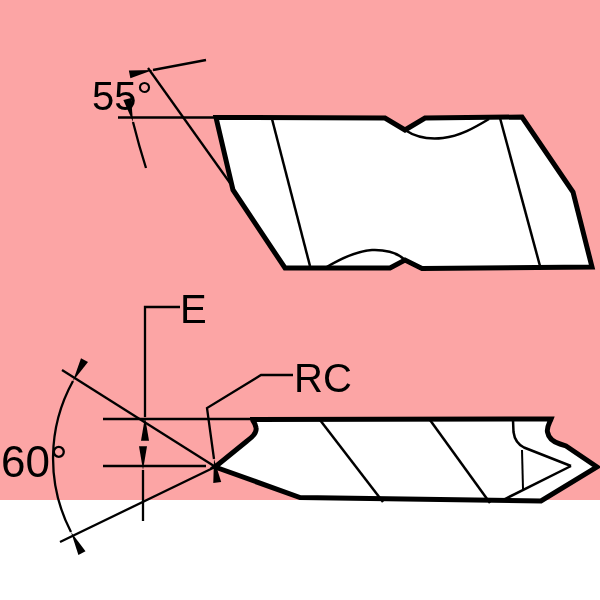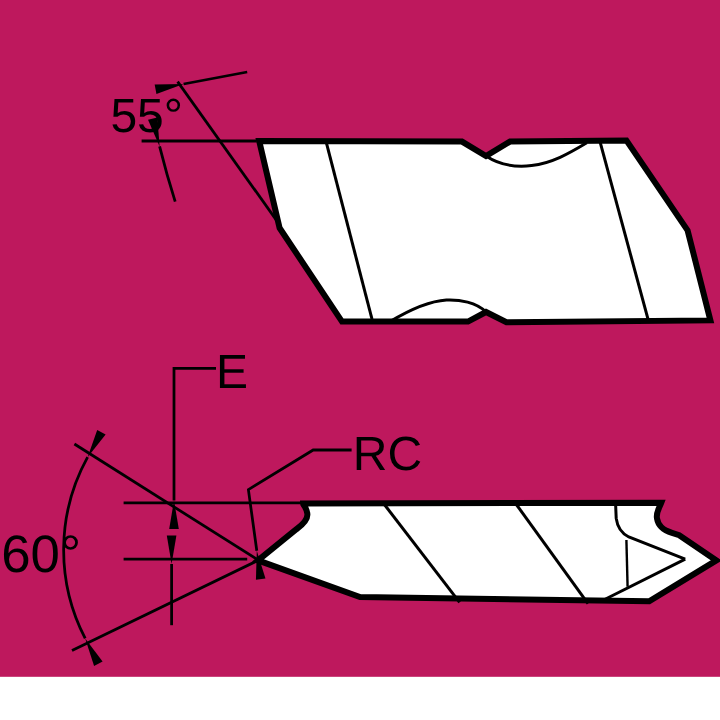--- a/index.html
+++ b/index.html
@@ -6,22 +6,22 @@
     margin: 0;
     padding: 0;
     background: #ffffff;
     width: 600px;
     height: 600px;
     overflow: hidden;
   }
   .stage {
     position: relative;
     width: 600px;
-    height: 564px;
-    background: #be185d;
+    height: 500px;
+    background: #fca5a5;
   }
   svg { display: block; }
   .outline {
     fill: #ffffff;
     stroke: #000000;
     stroke-width: 5;
     stroke-linejoin: miter;
     stroke-linecap: butt;
   }
   .thin {

